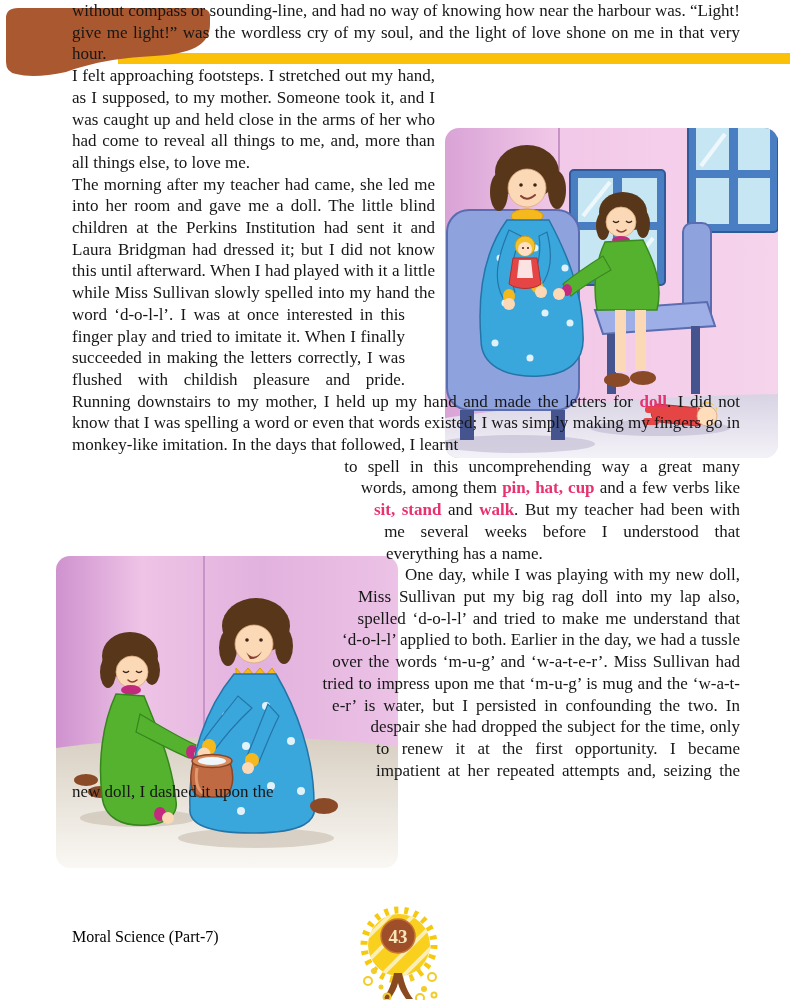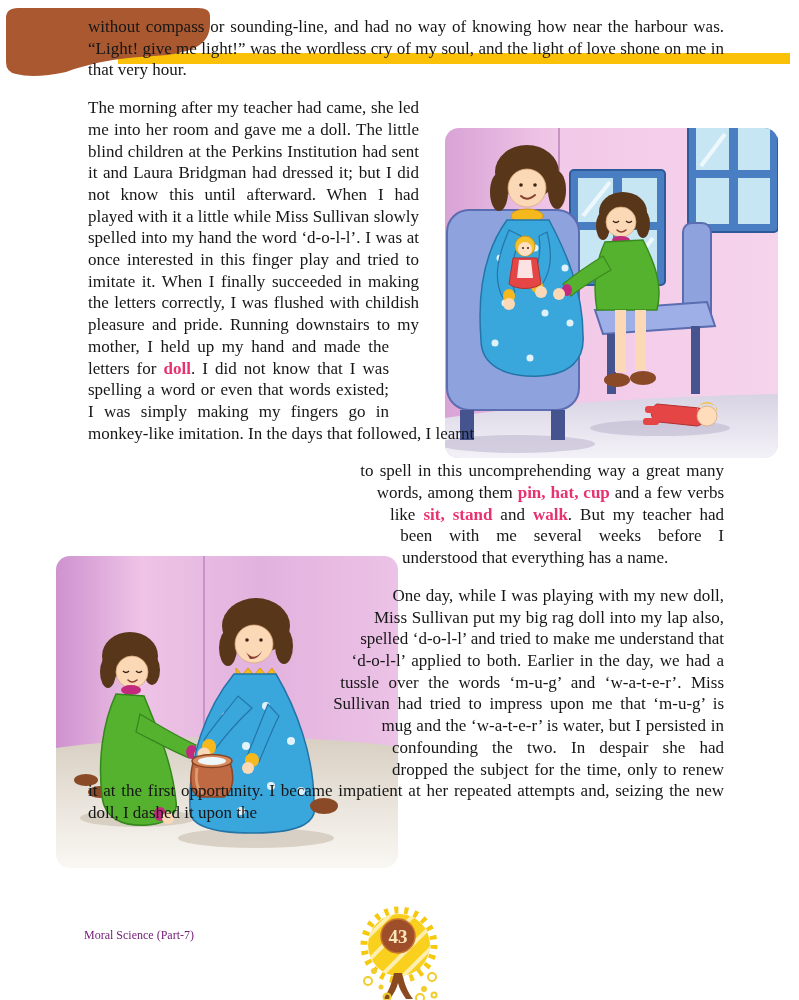--- a/index.html
+++ b/index.html
@@ -3,55 +3,55 @@
 <meta charset="utf-8">
 <style>
   html,body{margin:0;padding:0;background:#ffffff;}
   #page{position:relative;width:799px;height:1000px;background:#ffffff;overflow:hidden;
         font-family:"Liberation Serif","DejaVu Serif",serif;color:#161616;}
   
   #yellow-bar{position:absolute;left:118px;top:53px;width:672px;height:11px;z-index:1;}
   #brown-shape{position:absolute;left:4px;top:6px;z-index:2;}
   
   #content{position:absolute;left:72px;top:0;width:668px;z-index:3;}
-  #content p{margin:16px;padding:0;font-size:17px;line-height:21.7px;text-align:justify;}
+  #content p{margin:0;padding:0;font-size:17px;line-height:21.7px;text-align:justify;}
   p.p1{margin-top:72px;margin-bottom:8px;}
   p.p2{margin-bottom:7px;}
   p.p3a{margin-bottom:0;}
   p.p3b{margin-top:0;}
   p.p4{margin-top:6px;text-indent:19px;}
   .hl{font-weight:bold;}
   
   #float-top-illo{float:right;width:335px;height:307px;
     shape-outside:polygon(35px 0,335px 0,335px 307px,2px 307px,2px 263px,35px 263px);
     shape-margin:5px;}
   #float-bottom-illo{float:left;width:328px;height:314px;
     shape-outside:polygon(0 0,252px 0,269px 26px,286px 48px,299px 70px,309px 92px,309px 110px,276px 116px,281px 150px,269px 162px,261px 184px,249px 205px,242px 227px,234px 249px,234px 262px,279px 268px,299px 290px,299px 314px,0 314px);
     shape-margin:5px;}
   
   #illo-top{position:absolute;left:445px;top:128px;z-index:2;}
   #illo-bottom{position:absolute;left:56px;top:556px;z-index:2;}
   
-  #footer-text{position:absolute;left:84px;top:928px;font-size:12px;color:#701a75;z-index:3;}
+  #footer-text{position:absolute;left:72px;top:928px;font-size:16px;color:#000000;z-index:3;}
   #badge{position:absolute;left:354px;top:905px;z-index:3;}
 </style>
 </head>
 <body>
 
 <div id="page">
 
   <div id="yellow-bar" style="background:#FBC108;"></div>
   <svg id="brown-shape" width="212" height="74" viewBox="0 0 212 74">
     <path d="M14,2 L194,2 Q206,2 206,10 L206,18 C206,40 186,48 150,50 C110,52 84,58 62,66 Q30,73 12,68 Q2,66 2,56 L2,12 Q2,2 14,2 Z" fill="#A9582F"></path>
   </svg>
 
   <div id="content">
     <p class="p1"><span>without compass or sounding-line, and had no way of knowing how near the harbour was. “Light! give me light!” was the wordless cry of my soul, and the light of love shone on me in that very hour.</span></p>
 
-    <p class="p2"><span id="float-top-illo"></span></p>
+    <p class="p2"><span id="float-top-illo"></span><span>I felt approaching footsteps. I stretched out my hand, as I supposed, to my mother. Someone took it, and I was caught up and held close in the arms of her who had come to reveal all things to me, and, more than all things else, to love me.</span></p>
 
     <p class="p3a"><span>The morning after my teacher had came, she led me into her room and gave me a doll. The little blind children at the Perkins Institution had sent it and Laura Bridgman had dressed it; but I did not know this until afterward. When I had played with it a little while Miss Sullivan slowly spelled into my hand the word ‘d-o-l-l’. I was at once interested in this finger play and tried to imitate it. When I finally succeeded in making the letters correctly, I was flushed with childish pleasure and pride. Running downstairs to my mother, I held up my hand and made the letters for </span><span class="hl" style="color:#E8316F;">doll</span><span>. I did not know that I was spelling a word or even that words existed; I was simply making my fingers go in monkey-like imitation. In the days that followed, I learnt</span></p>
 
     <p class="p3b"><span id="float-bottom-illo"></span><span>to spell in this uncomprehending way a great many words, among them </span><span class="hl" style="color:#E8316F;">pin, hat, cup</span><span> and a few verbs like </span><span class="hl" style="color:#E8316F;">sit, stand</span><span> and </span><span class="hl" style="color:#E8316F;">walk</span><span>. But my teacher had been with me several weeks before I understood that everything has a name.</span></p>
 
     <p class="p4"><span>One day, while I was playing with my new doll, Miss Sullivan put my big rag doll into my lap also, spelled ‘d-o-l-l’ and tried to make me understand that ‘d-o-l-l’ applied to both. Earlier in the day, we had a tussle over the words ‘m-u-g’ and  ‘w-a-t-e-r’. Miss Sullivan had tried to impress upon me that ‘m-u-g’ is mug and the ‘w-a-t-e-r’ is water, but I persisted in confounding the two. In despair she had dropped the subject for the time, only to renew it at the first opportunity. I became impatient at her repeated attempts and, seizing the new doll, I dashed it upon the</span></p>
   </div>
 
   <svg id="illo-top" width="333" height="330" viewBox="0 0 333 330">
     <title>Miss Sullivan seated in an armchair holding a doll, with the girl seated on a chair beside her; two windows behind and a rag doll on the floor</title>

